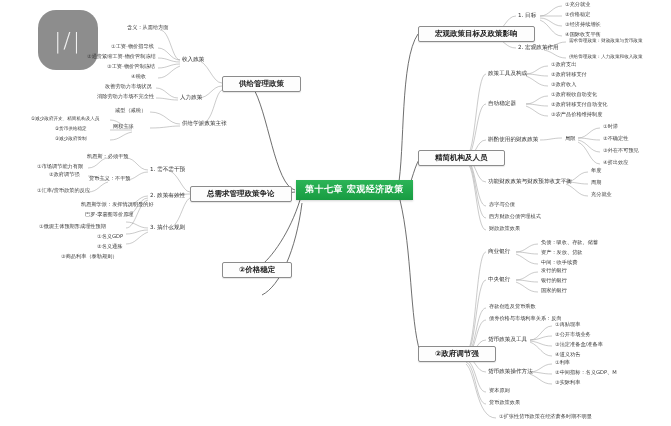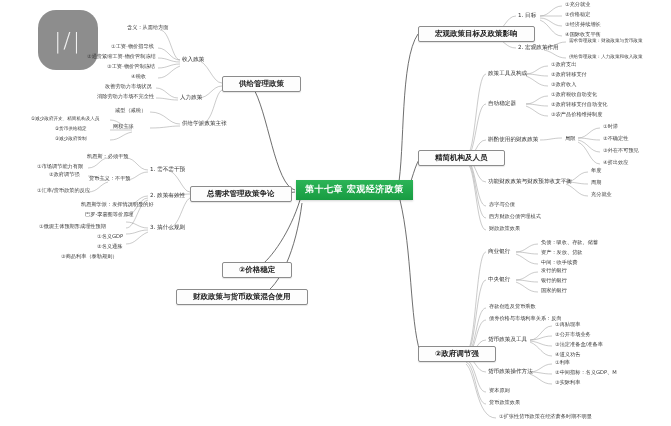--- a/index.html
+++ b/index.html
@@ -218,21 +218,20 @@
 
   <div class="node leaf" style="left:80px;top:202px;">凯恩斯学派：发挥情况明显的好</div>
   <div class="node leaf" style="left:84px;top:212px;">巴罗-李嘉图等价原理</div>
   <div class="node leaf" style="left:38px;top:224px;">①微观主体预期形成理性预期</div>
 
   <div class="node leaf" style="left:96px;top:234px;">①名义GDP</div>
   <div class="node leaf" style="left:96px;top:244px;">②名义通胀</div>
   <div class="node leaf" style="left:60px;top:254px;">③商品利率（泰勒规则）</div>
 
   <div class="node topic" style="left:222px;top:262px;">②价格稳定</div>
-  <div class="node topic" style="left:176px;top:289px;">财政政策与货币政策混合使用</div>
 
   <div class="node topic" style="left:418px;top:26px;">宏观政策目标及政策影响</div>
   <div class="node mid" style="left:518px;top:12px;">1. 目标</div>
   <div class="node mid" style="left:518px;top:44px;">2. 宏观政策作用</div>
 
   <div class="node leaf" style="left:564px;top:2px;">①充分就业</div>
   <div class="node leaf" style="left:564px;top:12px;">②价格稳定</div>
   <div class="node leaf" style="left:564px;top:22px;">③经济持续增长</div>
   <div class="node leaf" style="left:564px;top:32px;">④国际收支平衡</div>
   <div class="node leaf sm" style="left:568px;top:38px;">需求管理政策：财政政策与货币政策</div>

